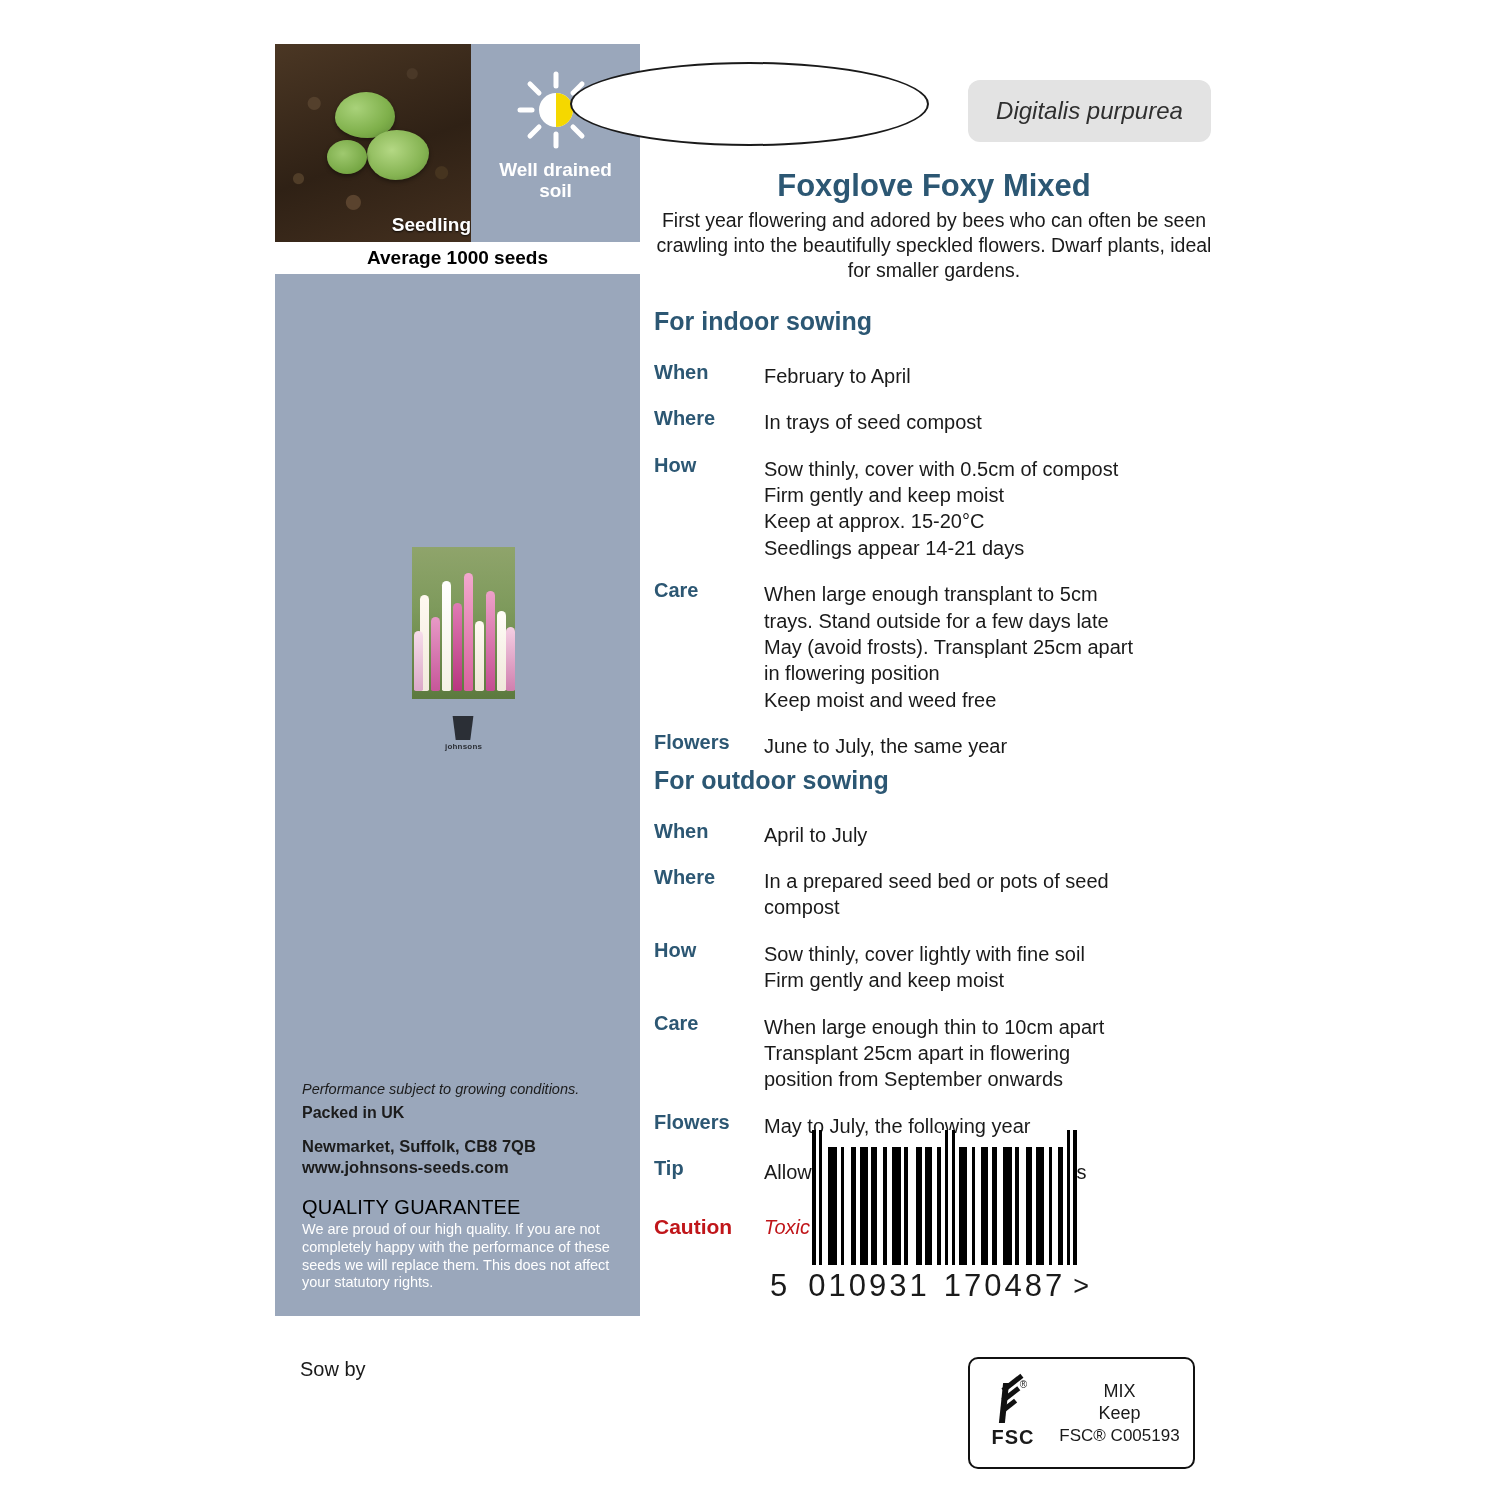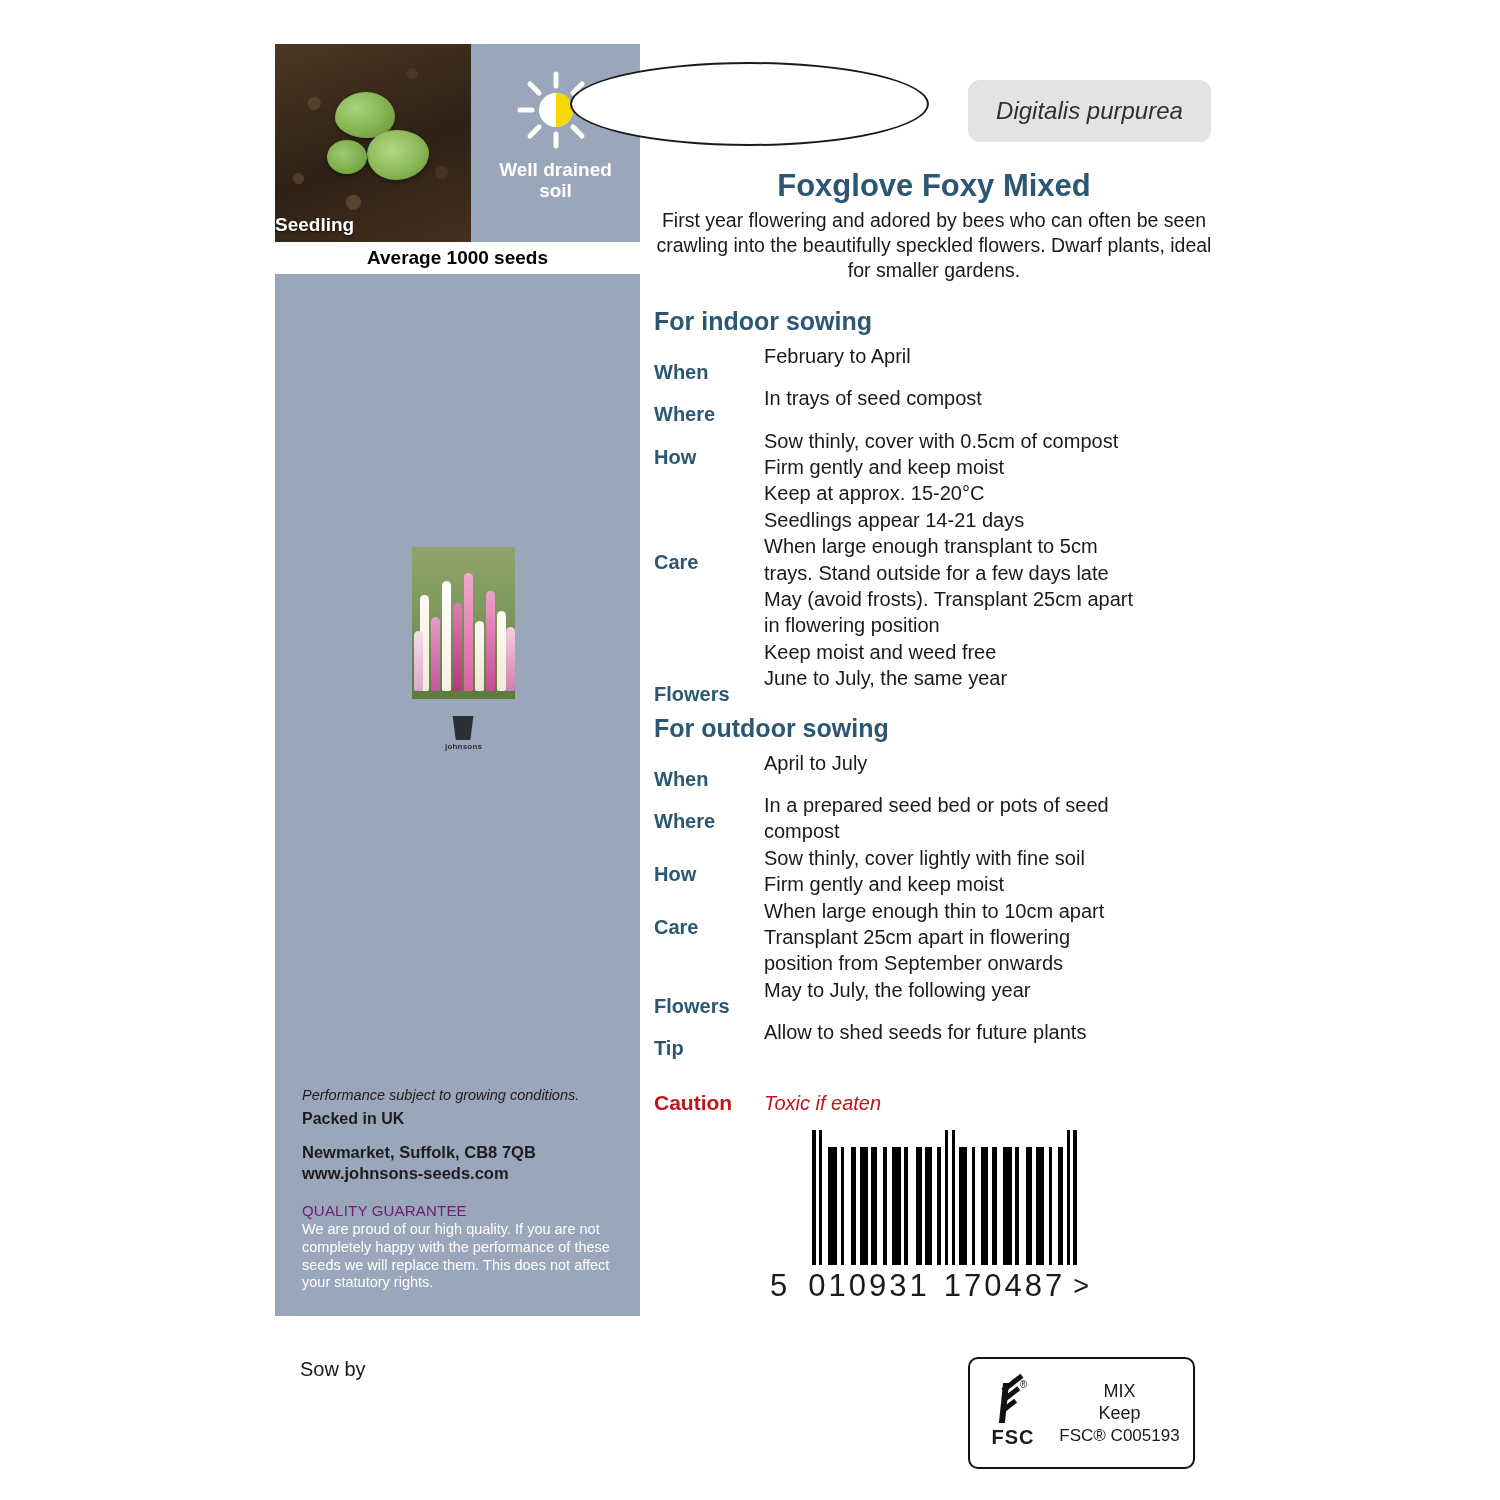--- a/index.html
+++ b/index.html
@@ -69,21 +69,21 @@
     width: 40px; height: 34px;
     background: radial-gradient(ellipse at 40% 40%, #9fc96f 0%, #76a744 70%, #56802f 100%);
     border-radius: 50%;
     box-shadow: 0 2px 4px rgba(0,0,0,.4);
   }
   #seedling-caption {
     position: absolute;
     left: 0;
     bottom: 6px;
     width: 196px;
-    text-align: left;
+    text-align: right;
     color: #ffffff;
     font-weight: bold;
     font-size: 19px;
     text-shadow: 0 1px 2px rgba(0,0,0,.8);
   }
 
   #soil-icon-block {
     position: absolute;
     left: 196px;
     top: 0;
@@ -191,22 +191,22 @@
     margin-bottom: 14px;
   }
   #address {
     font-weight: bold;
     font-size: 16.5px;
     color: #1c1c1c;
     line-height: 1.28;
     margin-bottom: 18px;
   }
   #guarantee-title {
-    font-size: 15px;
-    color: #701a75;
+    font-size: 20px;
+    color: #000000;
     letter-spacing: .2px;
     margin-bottom: 2px;
   }
   #guarantee-body {
     font-size: 14.5px;
     color: #ffffff;
     line-height: 1.22;
   }
 
   
@@ -278,20 +278,21 @@
     width: 110px;
     flex: 0 0 110px;
     line-height: 1.32;
     margin-top: 16px;
   }
   .row .val {
     font-size: 20px;
     color: #1a1a1a;
     line-height: 1.32;
     flex: 1;
+    margin-top: 20px;
   }
   .val .ln { display: block; }
 
   #caution {
     display: flex;
     align-items: baseline;
     margin-top: 30px;
   }
   #caution .c-label {
     color: #c0161a;

